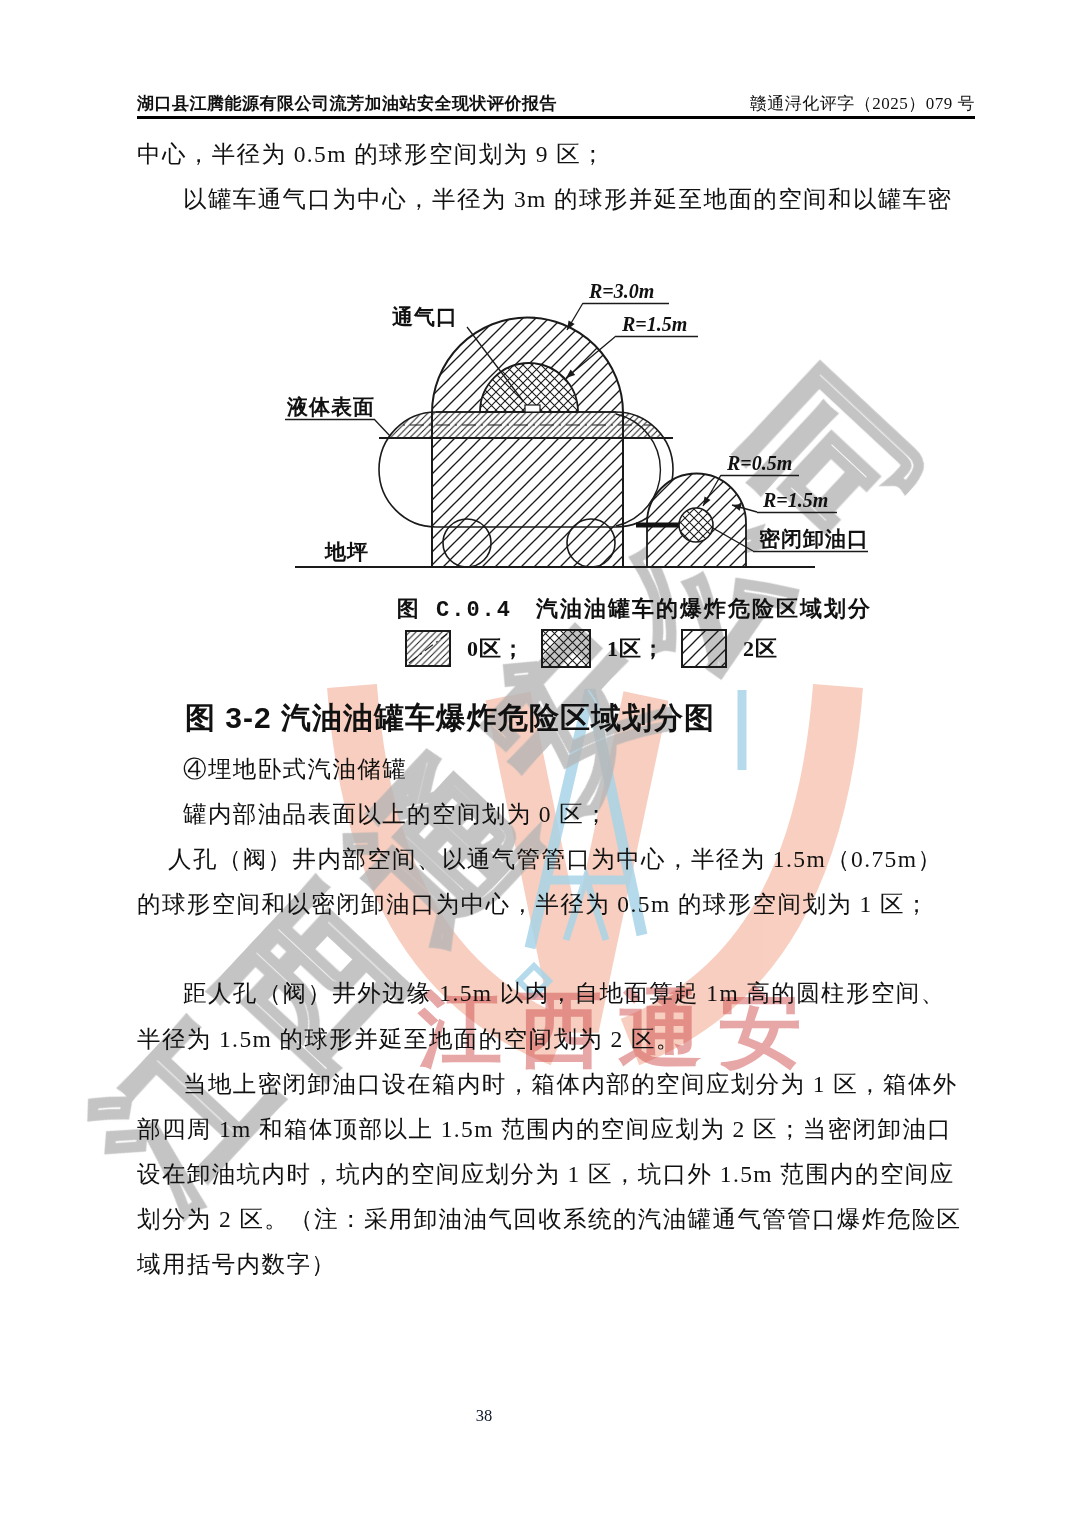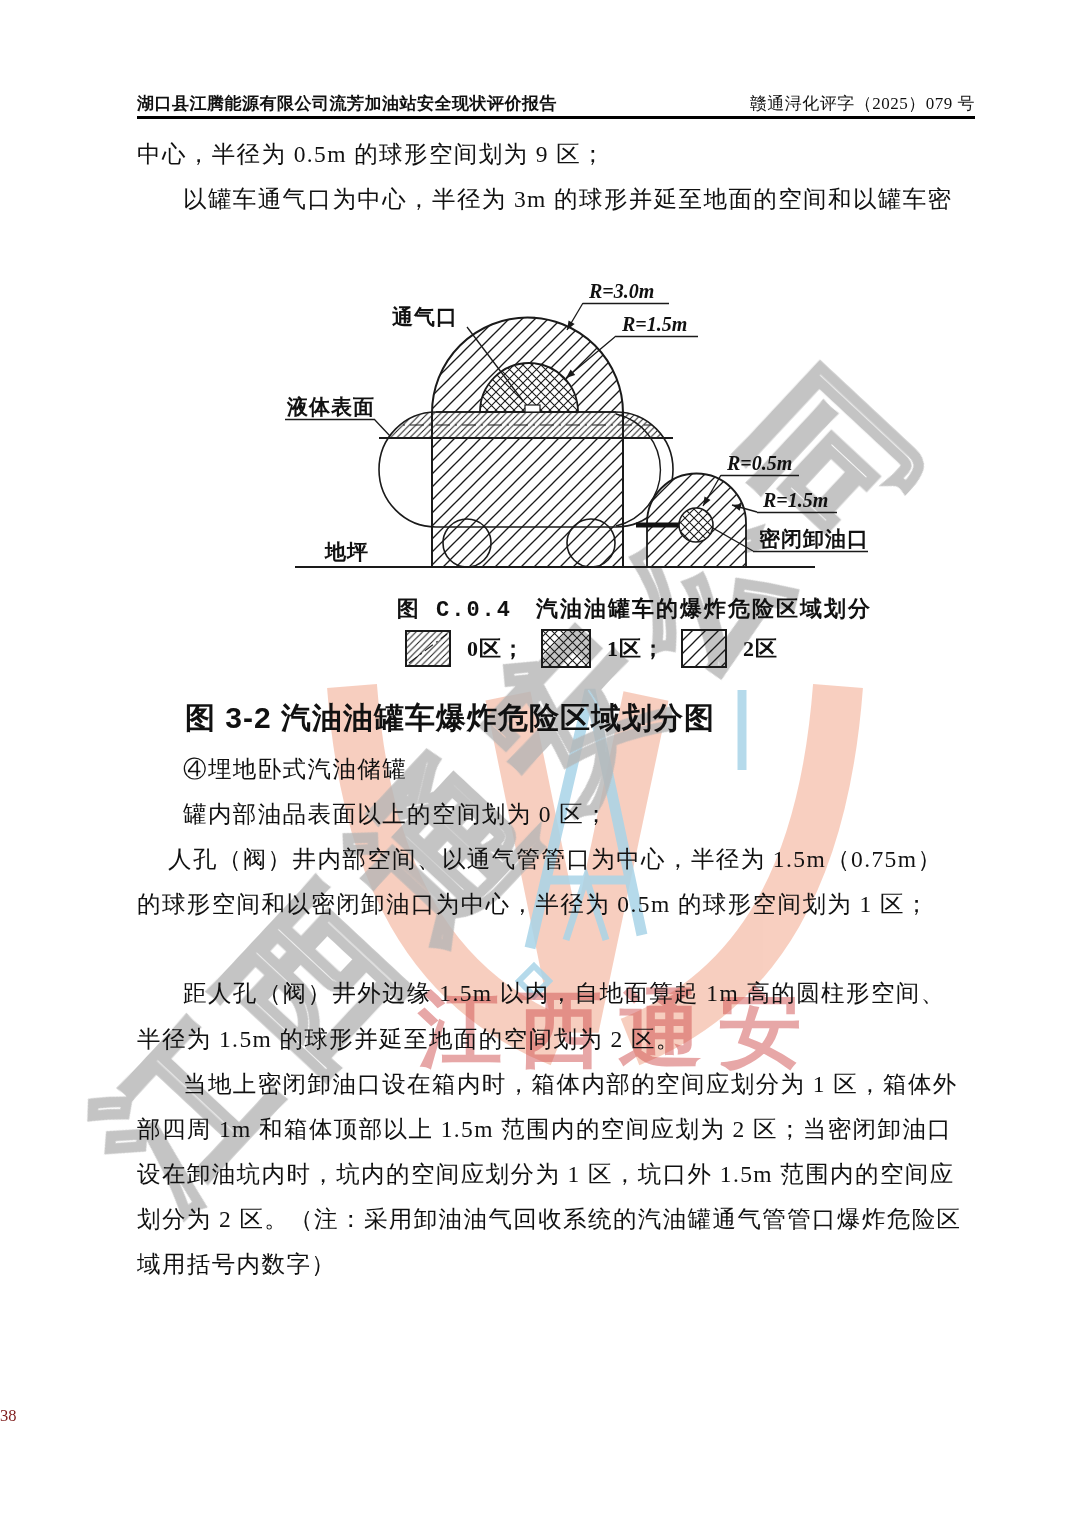--- a/index.html
+++ b/index.html
@@ -15,21 +15,21 @@
   .bl{font-size:23.5px;letter-spacing:1.4px;white-space:nowrap;line-height:26px;z-index:2;}
   
   .fig-cap{left:0;top:594px;width:872px;text-align:right;font-size:22px;font-weight:700;letter-spacing:2px;z-index:2;font-family:Liberation Mono, monospace;}
   .fig-title{left:0;top:698px;width:900px;text-align:center;font-size:30px;font-weight:800;letter-spacing:1px;
              font-family:"Liberation Sans","DejaVu Sans",sans-serif;z-index:2;}
   
   .legend{left:405px;top:629px;display:flex;align-items:center;gap:16px;z-index:2;}
   .legend .lab{font-size:22px;font-weight:600;letter-spacing:1px;}
   .legend svg{display:block;}
   
-  .pgnum{left:0;top:1406px;width:968px;text-align:left;font-size:16.5px;color:#7f1d1d;z-index:2;}
+  .pgnum{left:0;top:1406px;width:968px;text-align:center;font-size:16.5px;color:#0f172a;z-index:2;}
   
   #wm{left:0;top:0;z-index:1;pointer-events:none;}
   #diagram{left:280px;top:275px;z-index:2;}
   svg text{font-family:"Liberation Serif","DejaVu Serif",serif;}
   .dlab{font-size:21px;font-weight:600;letter-spacing:1px;fill:#111;}
   .dim{font-size:20px;font-weight:700;font-style:italic;fill:#111;}
 </style>
 </head>
 <body>
 

